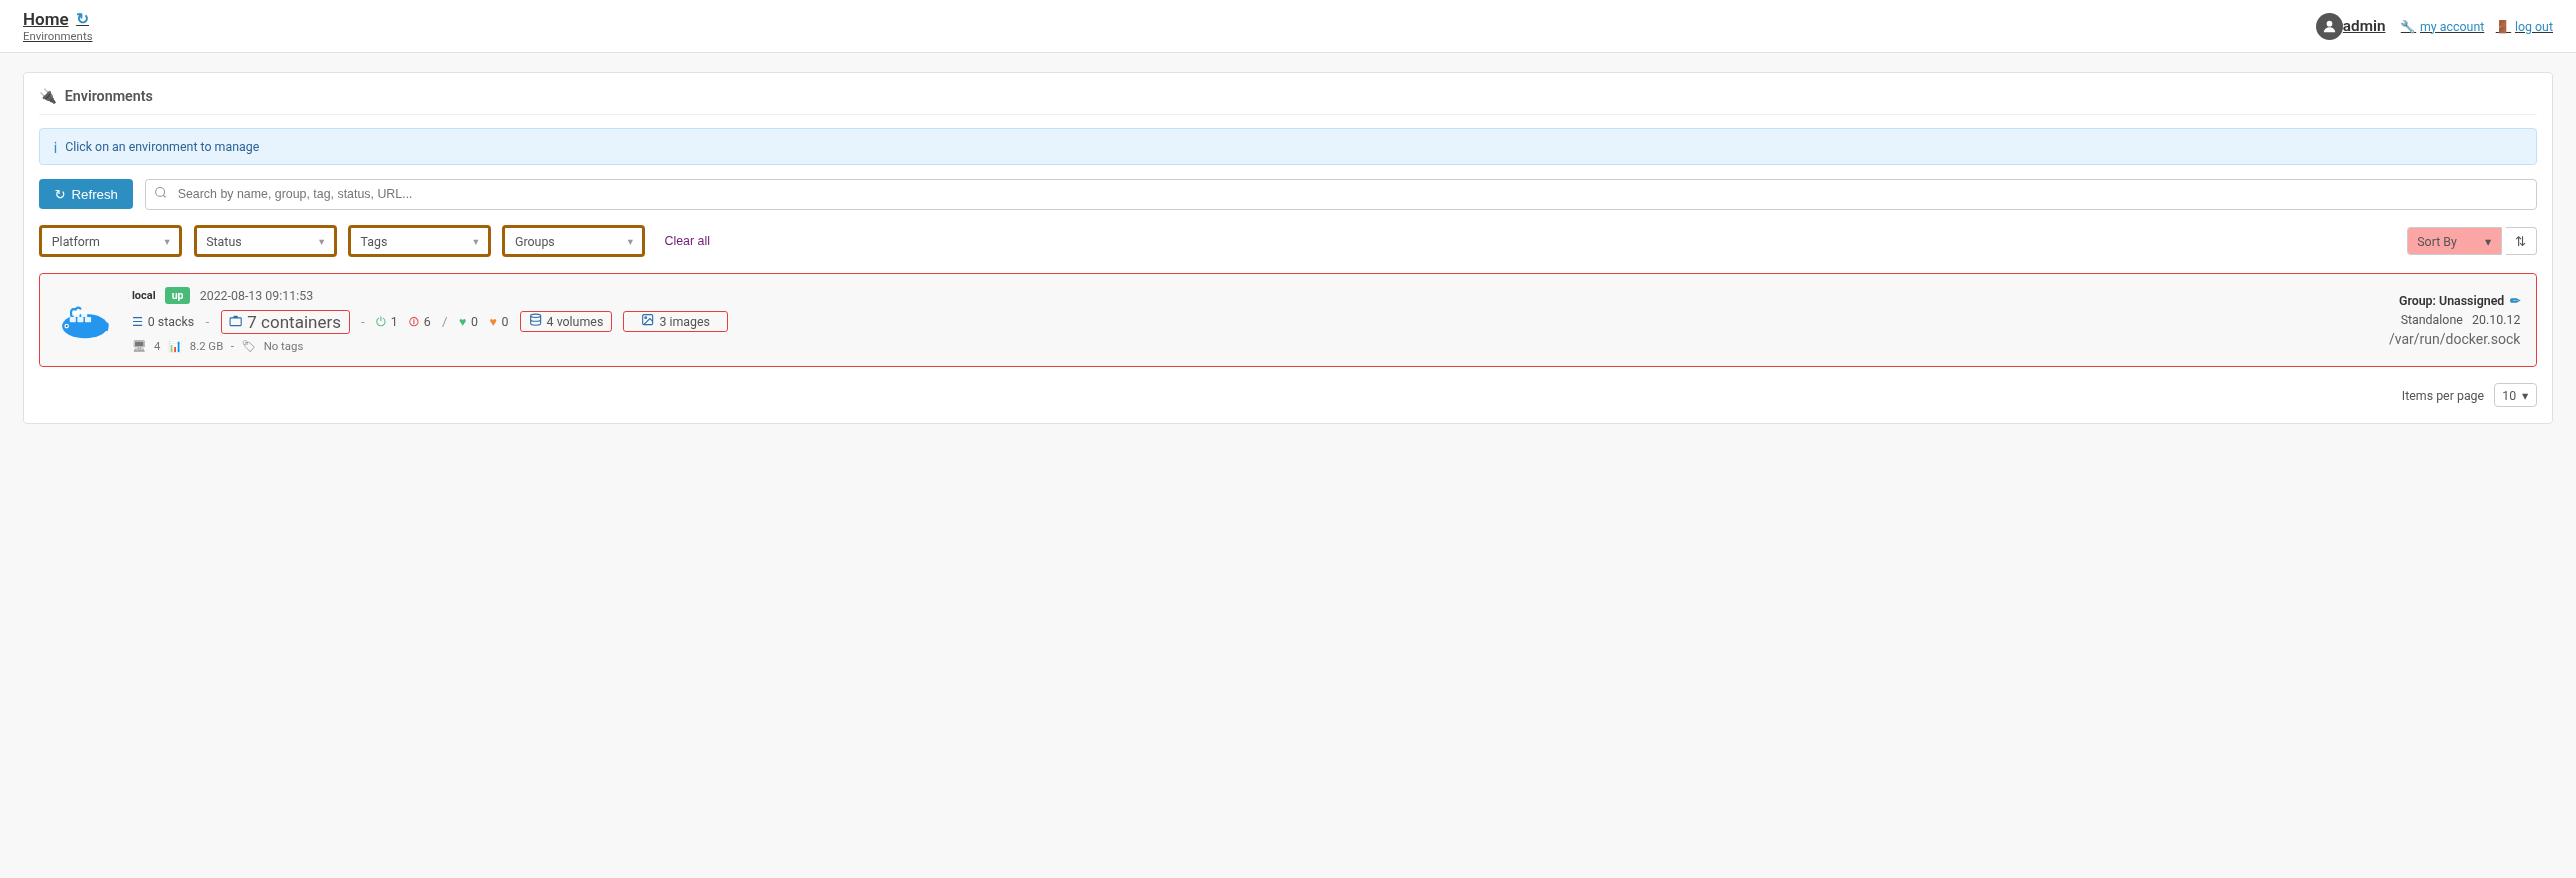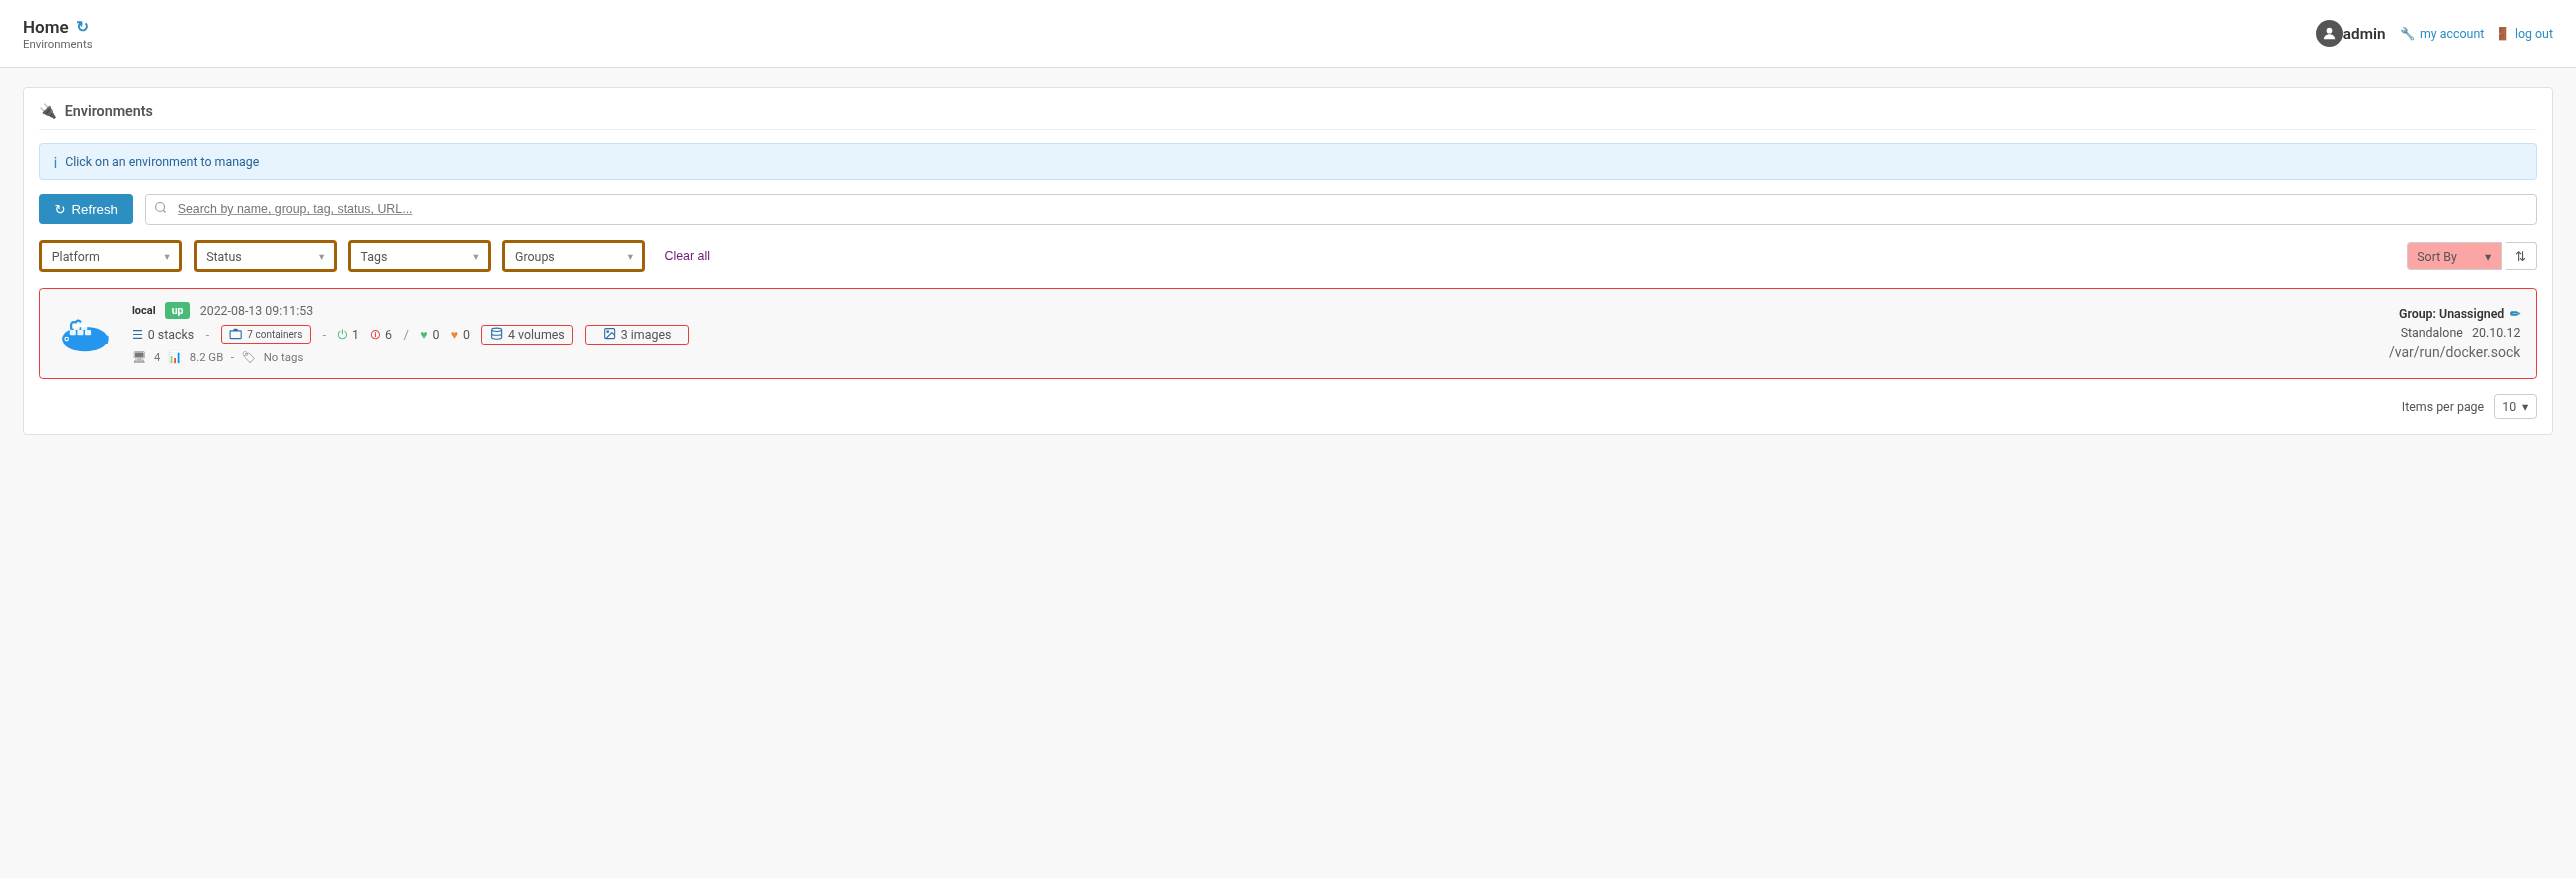--- a/index.html
+++ b/index.html
@@ -11,21 +11,22 @@
     }
 
     
     .header {
       background: #fff;
       border-bottom: 1px solid #e0e0e0;
       padding: 7.6px 23px;
       display: flex;
       align-items: center;
       justify-content: space-between;
-      height: 68px;
+      height: 53px;
+      text-decoration: underline;
     }
     .header-left {
       display: flex;
       flex-direction: column;
     }
     .header-title {
       display: flex;
       align-items: center;
       gap: 7.6px;
       font-size: 17px;
@@ -141,21 +142,20 @@
       color: #999;
     }
     .search-input {
       width: 100%;
       padding: 7.6px 11.4px 7.6px 32px;
       border: 1px solid #ccc;
       border-radius: 3.8px;
       font-size: 12.4px;
       color: #999;
       outline: none;
-      text-decoration: underline;
     }
 
     
     .filters-row {
       display: flex;
       align-items: center;
       gap: 11.4px;
       margin-bottom: 15.3px;
     }
     .filter-select {
@@ -267,21 +267,21 @@
       font-size: 12.4px;
       color: #555;
     }
     .containers-badge {
       border: 1.9px solid #e53e3e;
       border-radius: 2.9px;
       padding: 1px 7.6px;
       display: flex;
       align-items: center;
       gap: 4.8px;
-      font-size: 10px;
+      font-size: 17px;
       color: #555;
     }
     .volumes-badge {
       border: 1.9px solid #e53e3e;
       border-radius: 2.9px;
       padding: 1px 7.6px;
       display: flex;
       align-items: center;
       gap: 4.8px;
       font-size: 12.4px;

